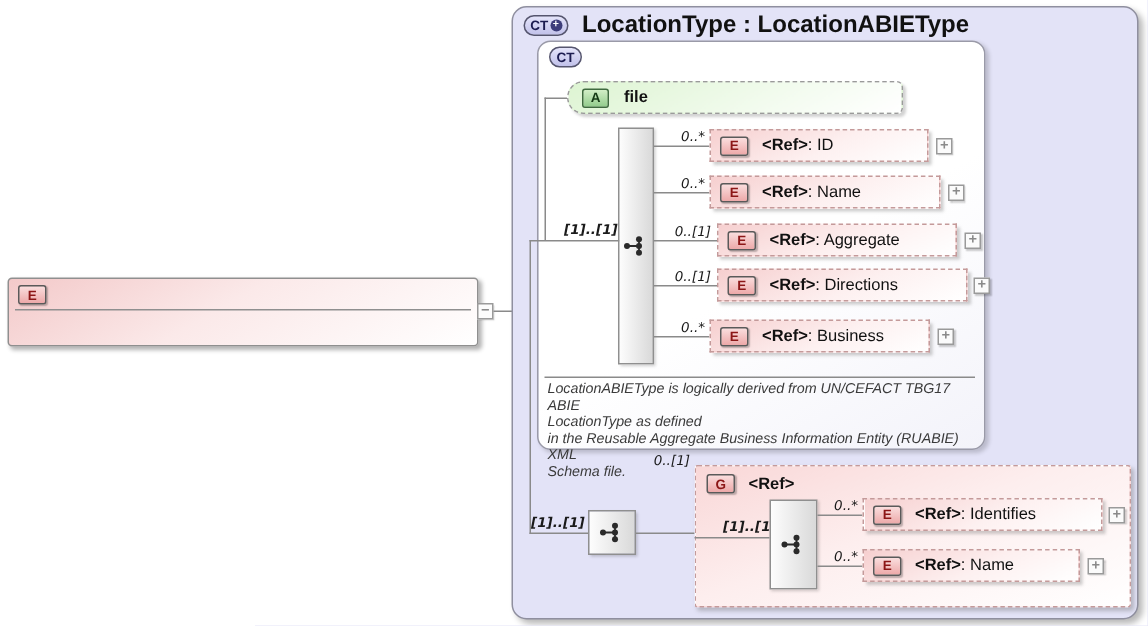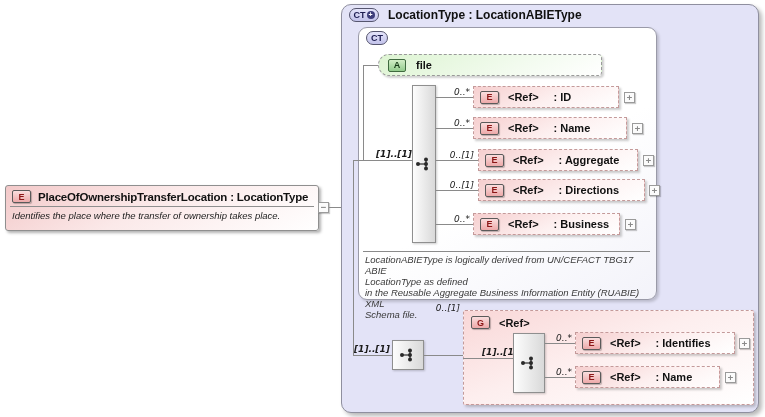--- a/index.html
+++ b/index.html
@@ -22,21 +22,21 @@
     background:#e3e3f7;border:1px solid #8f8f9f;border-radius:10px;
     box-shadow:3px 3px 4px rgba(0,0,0,.28);
   }
   .inner-ct{
     position:absolute;left:358px;top:27px;width:297px;height:271px;
     background:linear-gradient(150deg,#ffffff 55%,#f3f3fa 100%);
     border:1px solid #9a9aa8;border-radius:9px;
     box-shadow:2px 2px 3px rgba(0,0,0,.18);
   }
   .ct-header{position:absolute;display:flex;align-items:center;gap:9px;white-space:nowrap;}
-  .ct-title{font-weight:bold;font-size:12px;color:#111;text-align:right;}
+  .ct-title{font-weight:bold;font-size:16px;color:#111;text-align:right;}
   
   .badge{display:inline-flex;align-items:center;justify-content:center;
     font-weight:bold;box-sizing:border-box;flex:none;}
   .ct-badge{
     width:30px;height:14px;border:1px solid #55556e;border-radius:7px;
     background:linear-gradient(#e4e4fa,#c2c2ea);color:#1c1c50;font-size:9px;gap:1px;
   }
   .ct-badge.plain{width:22px;}
   .plus-circle{width:8px;height:8px;border-radius:50%;background:#3d3d7a;color:#fff;
     font:bold 7px/8px "Liberation Sans",sans-serif;text-align:center;}
@@ -87,21 +87,21 @@
   
   .el-row{
     position:absolute;height:22px;box-sizing:border-box;
     border:1px dashed #c49a9a;
     background:linear-gradient(155deg,#f6cfcf 0%,#fdf0f0 55%,#ffffff 100%);
     display:flex;align-items:center;
     box-shadow:2px 2px 2px rgba(110,110,110,.35);
   }
   .el-row .e-badge{margin-left:6px;}
   .el-row .nm{font-weight:bold;font-size:11px;color:#111;margin-left:9px;white-space:nowrap;}
-  .el-row .tp{font-weight:bold;font-size:11px;color:#111;margin-left:15px;white-space:nowrap;}
+  .el-row .tp{font-weight:normal;font-size:11px;color:#111;white-space:nowrap;}
   
   .anno-sep{position:absolute;left:363px;top:251px;width:287px;height:1px;background:#8a8a8a;}
   .anno{
     position:absolute;left:365px;top:254px;width:288px;
     font:italic 9.5px/11px "Liberation Sans",sans-serif;color:#3a3a3a;
     white-space:pre-line;
   }
   
   .grp{
     position:absolute;left:463px;top:310px;width:291px;height:95px;box-sizing:border-box;
@@ -112,24 +112,22 @@
   .grp .hdr{display:flex;align-items:center;padding:5px 0 0 7px;}
   .grp .nm{font-weight:bold;font-size:11px;color:#111;margin-left:9px;}
   .grp .tp{font-weight:bold;font-size:11px;color:#111;margin-left:26px;white-space:nowrap;}
 </style>
 </head>
 <body>
 
 <div class="g-element">
   <div class="hdr">
     <span class="badge e-badge">E</span>
-    <span class="ttl">PlaceOfOwnershipTransferLocation : LocationType</span>
   </div>
   <div class="sep"></div>
-  <div class="desc">Identifies the place where the transfer of ownership takes place.</div>
 </div>
 
 <div class="tgl" style="left:318px;top:202px;">−</div>
 <div class="line hline" style="left:329px;top:207px;width:24px;"></div>
 
 <div class="outer-ct"></div>
 <div class="ct-header" style="left:349px;top:8px;">
   <span class="badge ct-badge">
     <span>CT</span>
     <span class="plus-circle">+</span>

